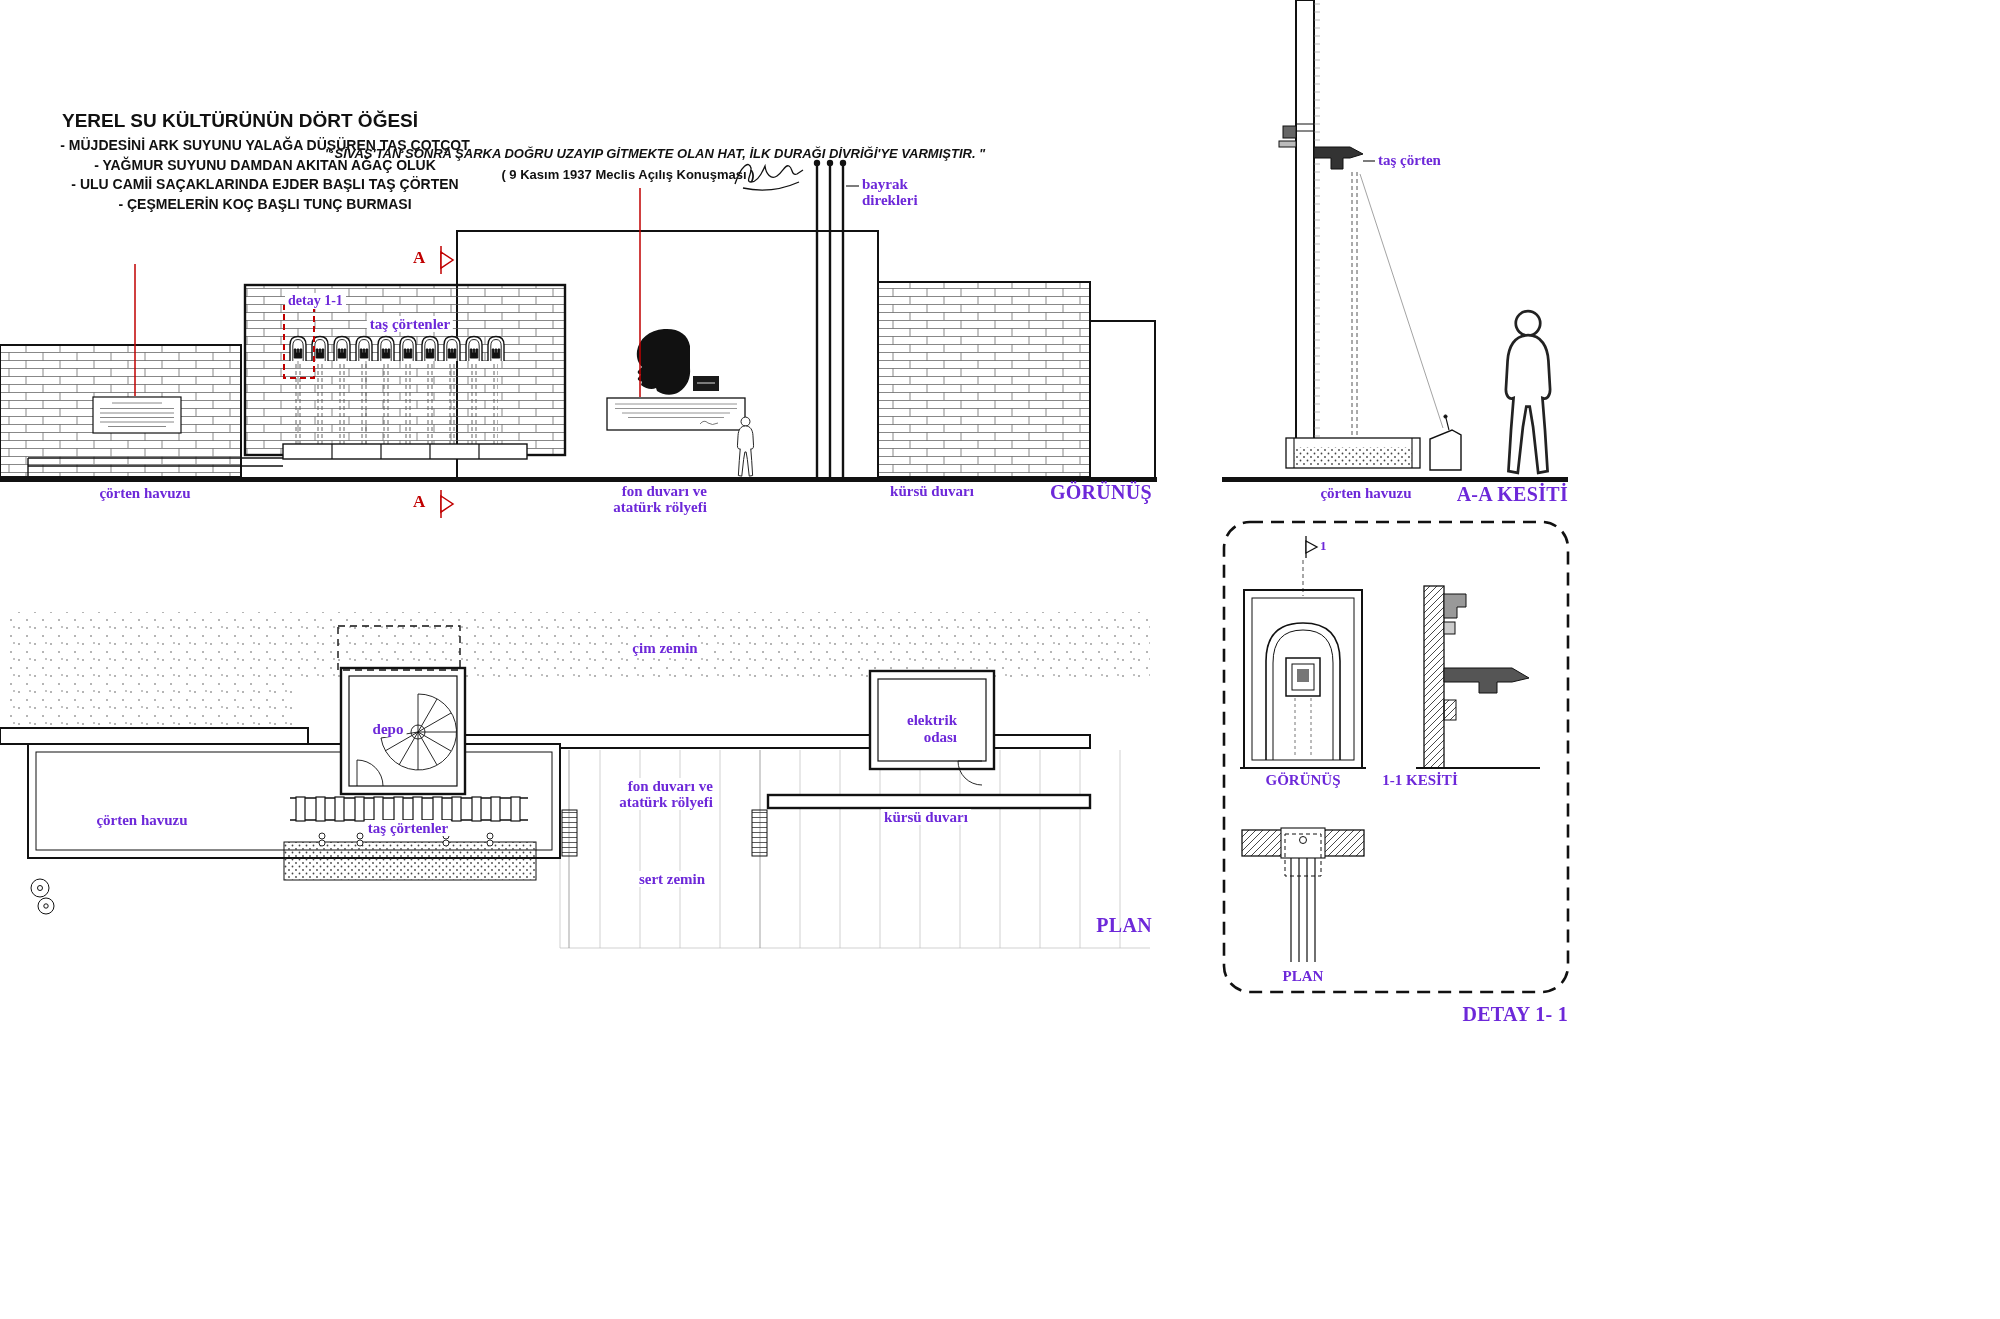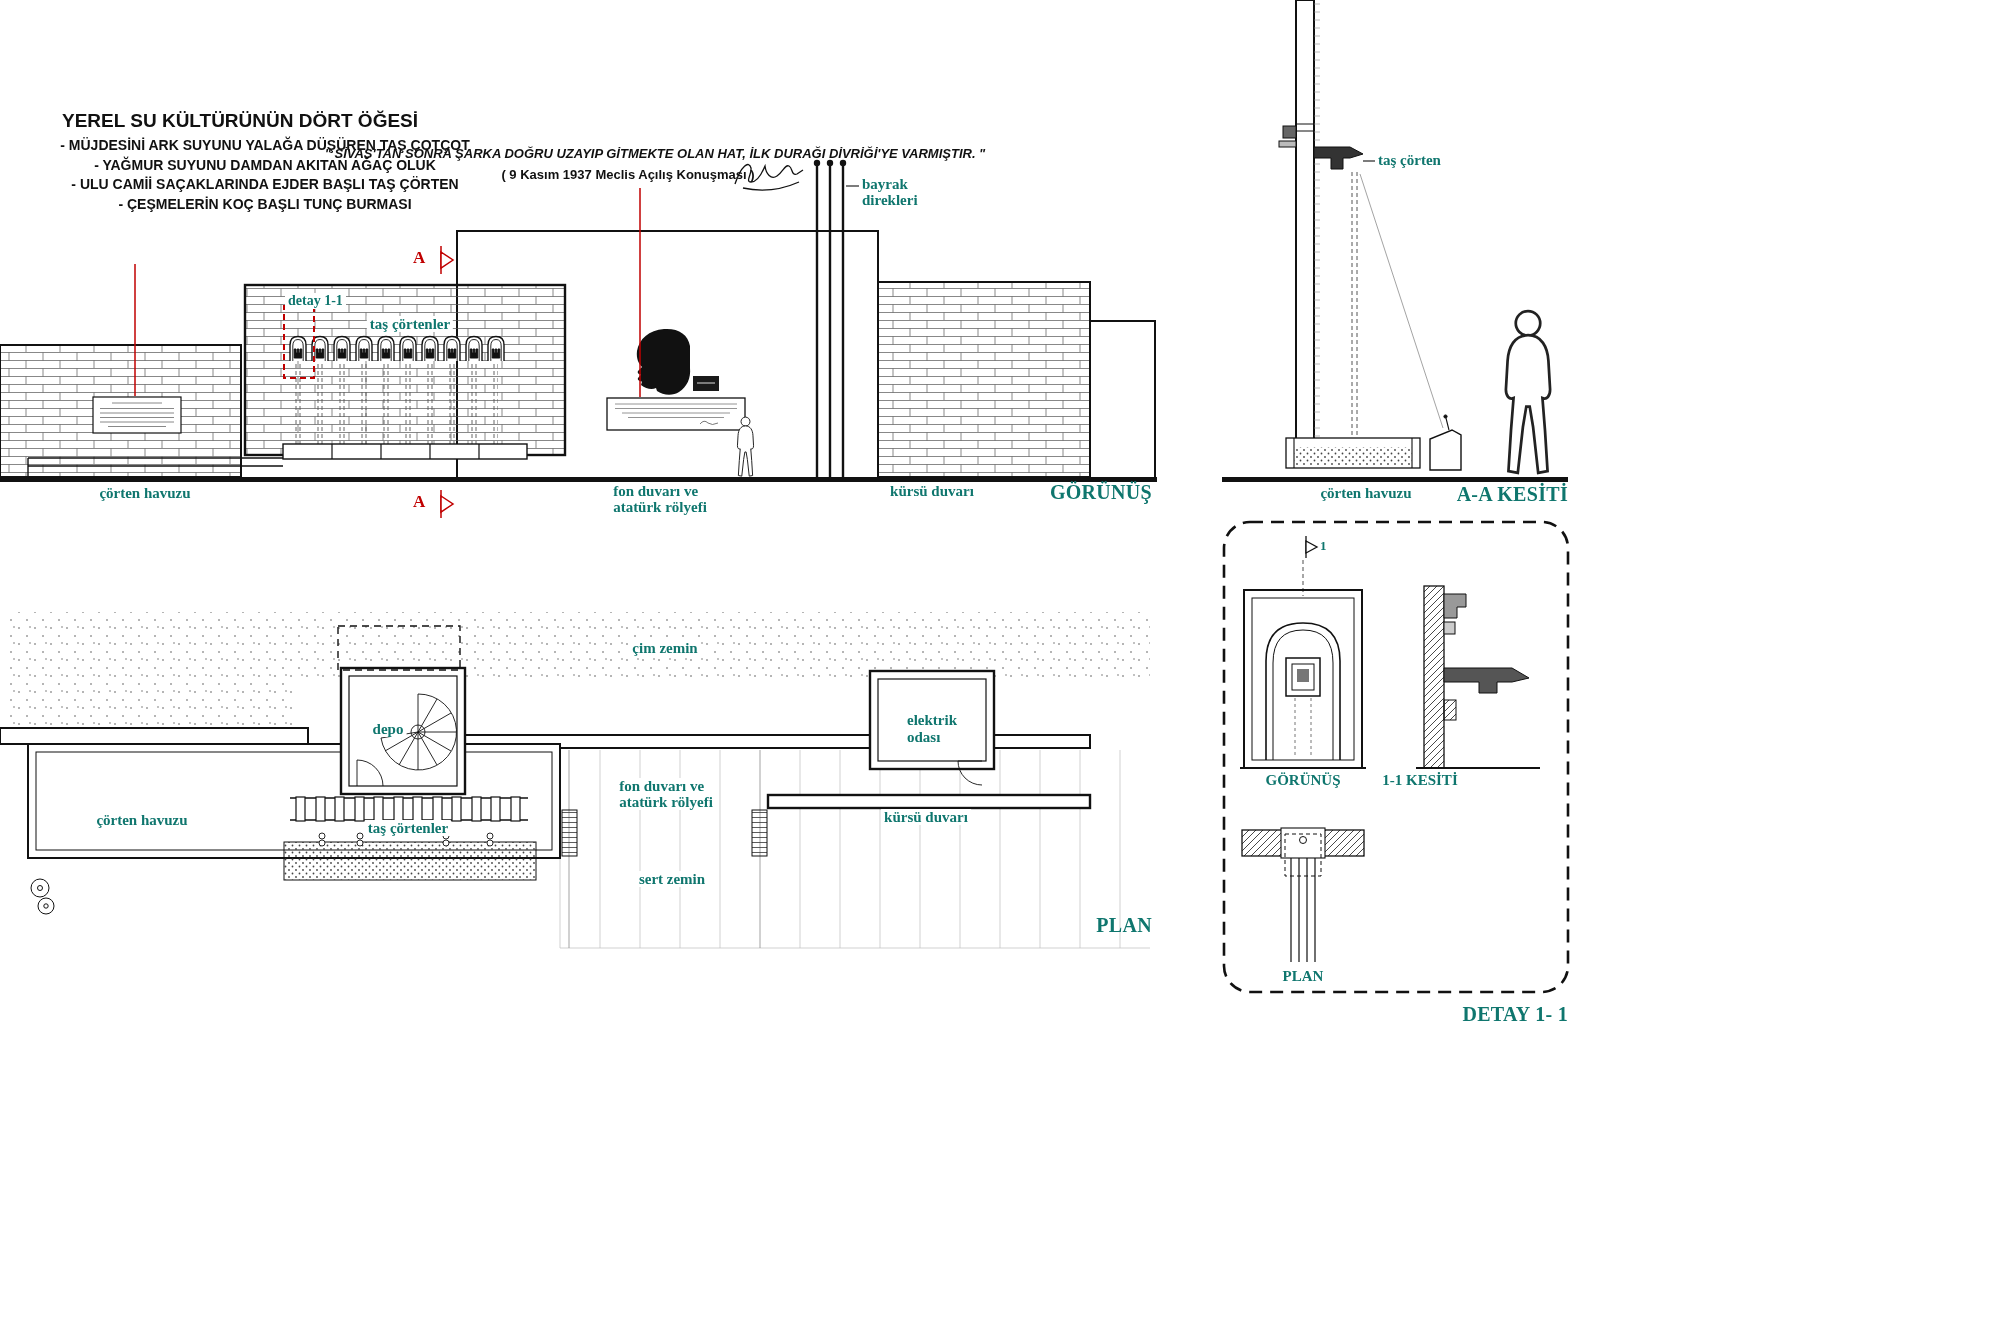--- a/index.html
+++ b/index.html
@@ -1,20 +1,20 @@
 <!DOCTYPE html>
 <html><head>
 <meta charset="utf-8">
 <style>
   html,body{margin:0;padding:0;background:#fff}
   #sheet{position:relative;width:2000px;height:1319px;background:#fff;overflow:hidden;
          font-family:"Liberation Serif",serif;color:#111}
   #sheet svg{position:absolute;left:0;top:0}
-  .lbl{position:absolute;font-weight:700;font-size:15px;line-height:16px;color:#0f766e;white-space:pre-line}
-  .c{transform:translateX(-50%);text-align:left}
+  .lbl{position:absolute;font-weight:700;font-size:15px;line-height:16px;color:#6d28d9;white-space:pre-line}
+  .c{transform:translateX(-50%);text-align:right}
   .r{transform:translateX(-100%);text-align:right;white-space:nowrap}
   .nowrap{white-space:nowrap}
   .boxed{background:#fff;padding:0 3px}
   .title{font-size:20px;letter-spacing:.3px}
   .red{color:#c00000;font-size:17px}
   .annot{position:absolute;font-family:"Liberation Sans",sans-serif;font-weight:700;color:#111;text-align:center}
   .annot.i{font-style:italic}
 </style>
 </head>
 <body>

